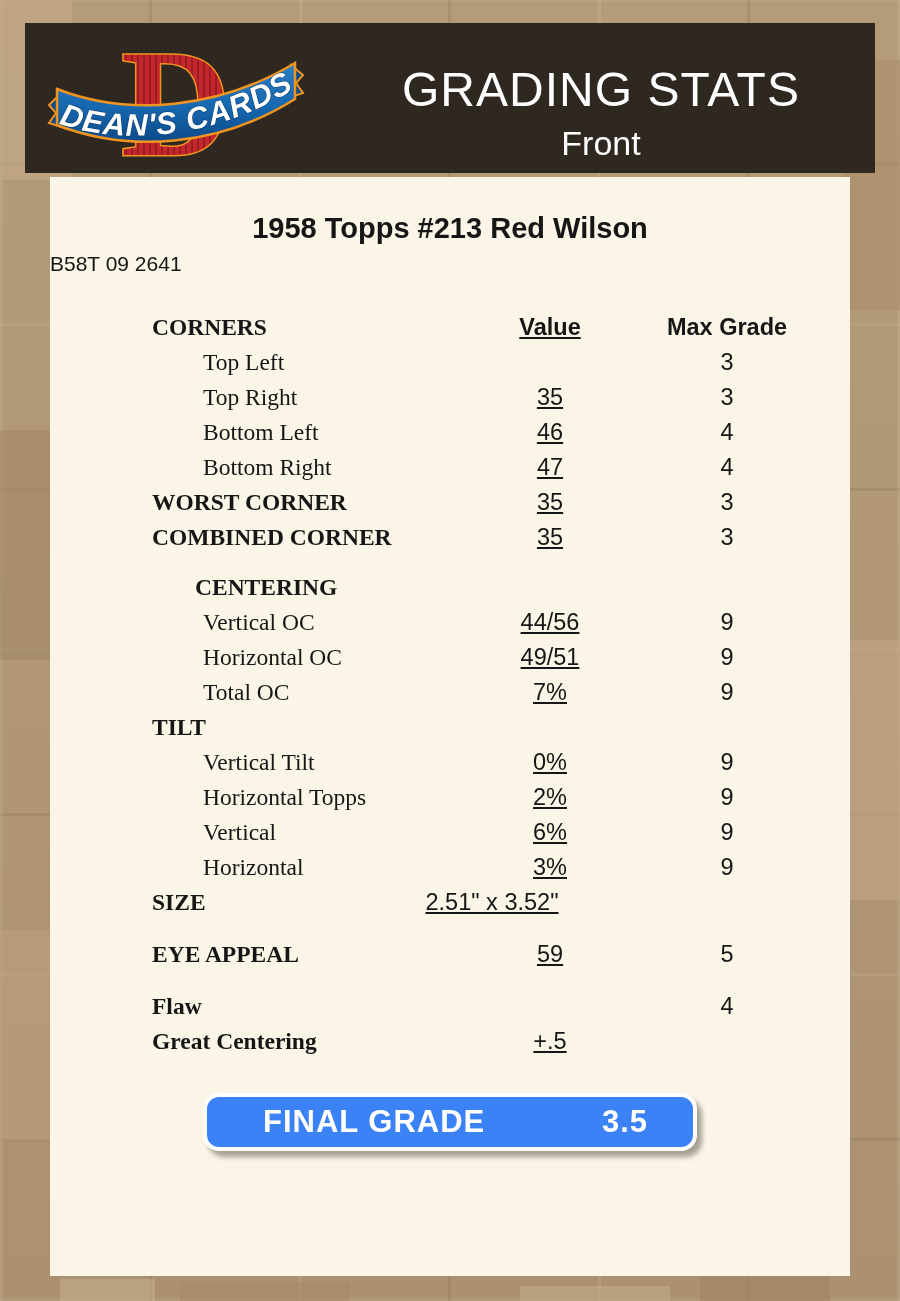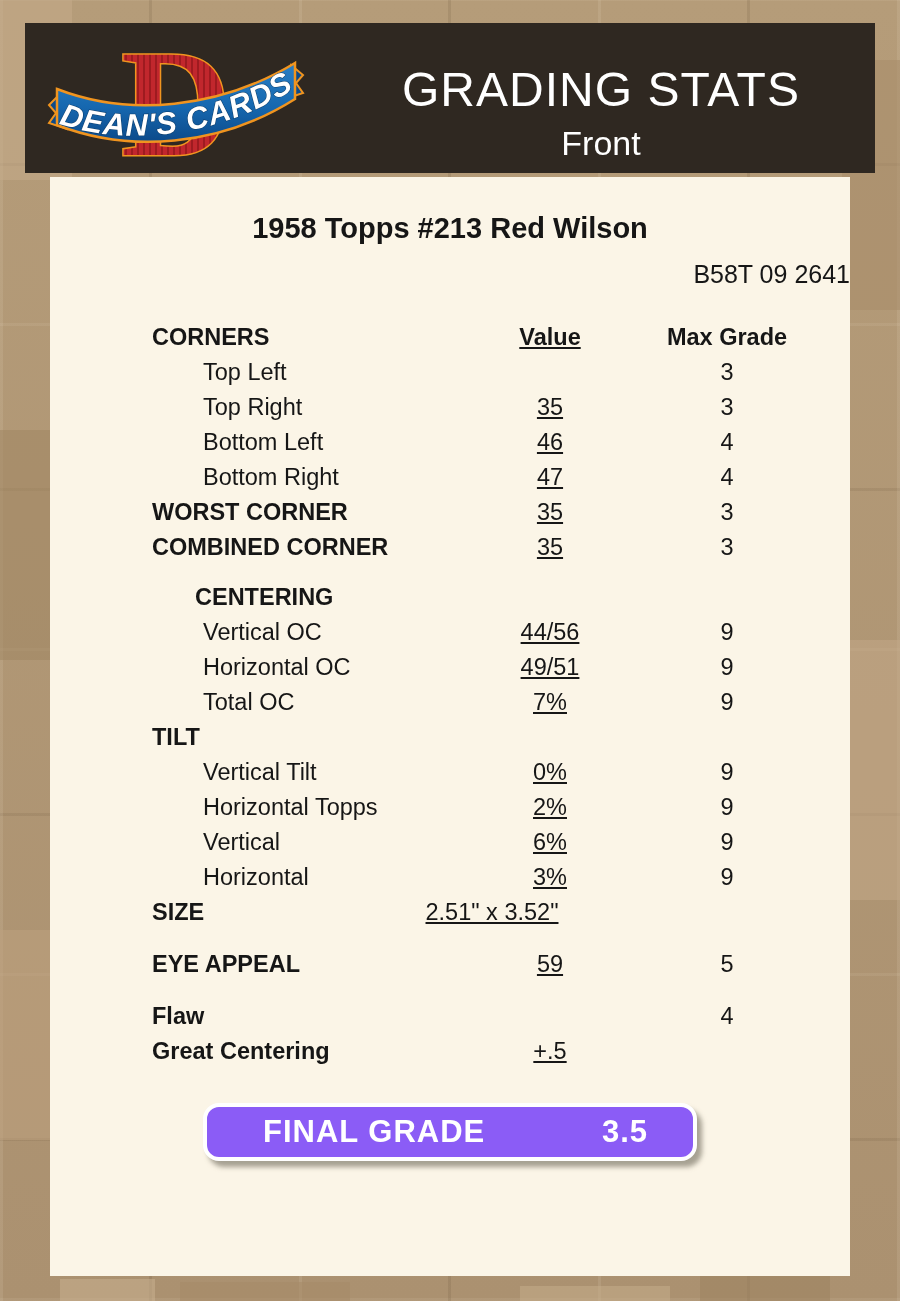--- a/index.html
+++ b/index.html
@@ -32,37 +32,37 @@
     text-align:center; color:#ffffff;
   }
   .header-title{font-size:48px; font-weight:normal; letter-spacing:1px; line-height:54px;}
   .header-subtitle{font-size:34px; line-height:40px; margin-top:6px;}
 
   .sheet{
     position:absolute; left:50px; top:177px; width:800px; height:1099px;
     background:#fbf5e7; color:#161616;
   }
   .card-title{margin-top:36px; text-align:center; font-size:29px; font-weight:bold; line-height:30px;}
-  .card-serial{margin-top:16px; text-align:right; font-size:25px; line-height:30px;}
+  .card-serial{margin-top:6px; text-align:left; font-size:21px; line-height:30px;}
 
   .grading-table{margin-top:31px;}
   .row{position:relative; height:35px; font-size:23.5px; line-height:35px;}
-  .row .lbl{position:absolute; left:102px; white-space:nowrap;}
+  .row .lbl{position:absolute; left:102px; white-space:nowrap;font-family:Liberation Serif, serif;}
   .row.indent .lbl{left:153px;}
   .row.bold .lbl{font-weight:bold;}
   .row .val{position:absolute; left:400px; width:200px; text-align:center; white-space:nowrap;text-decoration:underline;}
   .row .grd{position:absolute; left:597px; width:160px; text-align:center; white-space:nowrap;}
   .row.header-row .lbl, .row.header-row .val, .row.header-row .grd{font-weight:bold;}
   .row.size-row .val{left:322px; width:240px;}
   .row.gap{margin-top:15px;margin-left:43px;}
   .row.gap-lg{margin-top:17px;}
 
   .final-pill{
     position:relative; margin:34px 0 0 153px; width:494px; height:58px;
-    background:#8b5cf6; border:4px solid #ffffff; border-radius:16px;
+    background:#3b82f6; border:4px solid #ffffff; border-radius:16px;
     box-sizing:border-box; display:flex; align-items:center;
     justify-content:space-between; padding:0 45px 0 56px;
     box-shadow:5px 6px 5px rgba(110,105,90,0.6);
     color:#ffffff; font-weight:bold; font-size:31px; letter-spacing:1px;
     cursor:default;
   }
 </style>
 </head>
 <body>
 

